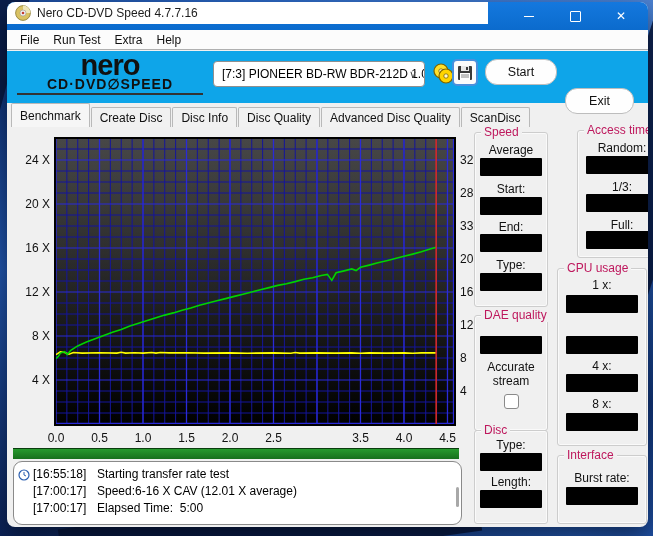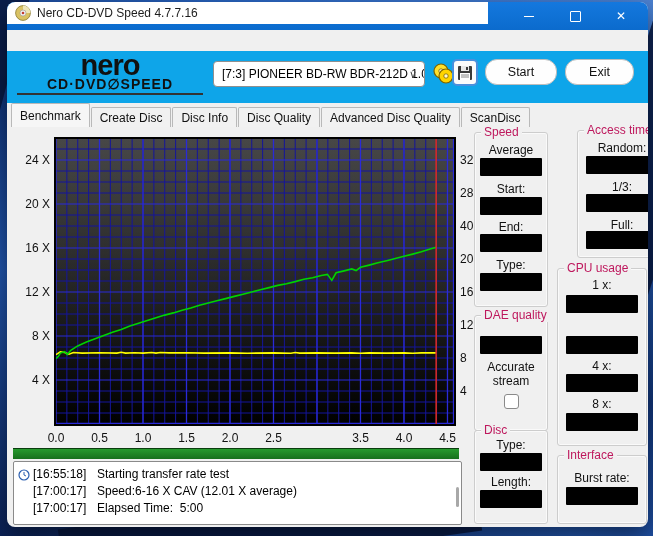--- a/index.html
+++ b/index.html
@@ -49,21 +49,21 @@
   .plot{position:absolute;left:47px;top:135px;width:402px;height:289px;border:2px solid #000;
     box-sizing:border-box;background:linear-gradient(180deg,#474747 0%,#2e2e2e 40%,#0d0d0d 82%,#000 100%);}
   .tick{position:absolute;font-size:12px;color:#111;height:14px;line-height:14px;}
   .tick.left{width:38px;text-align:right;}
   .tick.right{width:26px;text-align:left;}
   .tick.xaxis{width:30px;text-align:center;}
   
   .progress{position:absolute;left:6px;top:446px;width:446px;height:10px;
     background:linear-gradient(#279a2e,#17701d);border-top:1px solid #0a3d0e;}
   .logbox{position:absolute;left:6px;top:459px;width:449px;height:64px;background:#fff;
-    border:1px solid #8a8a8a;border-radius:2px;box-sizing:border-box;padding:4px 4px 0 4px;}
+    border:1px solid #8a8a8a;border-radius:9px;box-sizing:border-box;padding:4px 4px 0 4px;}
   .log-line{display:flex;font-size:12px;color:#000;line-height:17px;white-space:pre;}
   .log-ico{width:15px;display:flex;align-items:center;}
   .log-time{width:64px;}
   .log-scroll{position:absolute;right:2px;top:25px;width:3px;height:20px;background:#a8a8a8;border-radius:2px;}
   
   .group{position:absolute;border:1px solid #cdcdcd;border-radius:3px;box-shadow:inset 0 0 0 1px #fafafa;}
   .group-title{position:absolute;top:-8px;left:6px;background:#f0f0f0;padding:0 3px;font-size:12px;color:#be185d;white-space:nowrap;}
   .fld-label{position:absolute;width:100%;text-align:center;font-size:12px;color:#111;height:13px;line-height:13px;}
   .val-box{position:absolute;height:18px;background:#000;border-radius:1px;
     text-align:center;font-size:13px;font-weight:bold;line-height:18px;}
@@ -96,20 +96,26 @@
           </div>
       <div class="win-btn">
             <span class="glyph-max"></span>
           </div>
       <div class="win-btn">
             <span class="glyph-close">✕</span>
           </div>
     </div>
   </div>
 
+  <div class="menubar">
+    <span class="menu-item">File</span>
+    <span class="menu-item">Run Test</span>
+    <span class="menu-item">Extra</span>
+    <span class="menu-item">Help</span>
+  </div>
 
   <div class="toolbar">
     <div class="logo">
       <div class="logo1">nero</div>
       <div class="logo2">CD·DVD∅SPEED</div>
     </div>
     <div class="drive-select">
       <span>[7:3]   PIONEER BD-RW   BDR-212D 1.03</span>
       <span class="chevron">∨</span>
     </div>
@@ -125,21 +131,21 @@
       <svg width="16" height="16" viewBox="0 0 16 16">
         <rect x="1" y="1" width="14" height="14" rx="1" fill="#3a3a3a"></rect>
         <rect x="4" y="1" width="8" height="5" fill="#e8e8e8"></rect>
         <rect x="9" y="2" width="2" height="3" fill="#3a3a3a"></rect>
         <rect x="3" y="8" width="10" height="7" fill="#ffffff"></rect>
         <line x1="4" y1="10" x2="12" y2="10" stroke="#888" stroke-width="1"></line>
         <line x1="4" y1="12" x2="12" y2="12" stroke="#888" stroke-width="1"></line>
       </svg>
     </div>
     <div class="push-btn" style="left:478px;width:72px;">Start</div>
-    <div class="push-btn" style="left:558px;width:69px;">Exit</div>
+    <div class="push-btn" style="left:558px;width:69px;margin-top:29px;">Exit</div>
   </div>
 
   <div class="tabstrip">
     <div class="tab active">Benchmark</div>
     <div class="tab">Create Disc</div>
     <div class="tab">Disc Info</div>
     <div class="tab">Disc Quality</div>
     <div class="tab">Advanced Disc Quality</div>
     <div class="tab">ScanDisc</div>
   </div>
@@ -226,21 +232,21 @@
   </div>
   <div id="axis-labels">
         <div class="tick left" style="left: 5px; top: 151px;">24 X</div>
         <div class="tick left" style="left: 5px; top: 195px;">20 X</div>
         <div class="tick left" style="left: 5px; top: 239px;">16 X</div>
         <div class="tick left" style="left: 5px; top: 283px;">12 X</div>
         <div class="tick left" style="left: 5px; top: 327px;">8 X</div>
         <div class="tick left" style="left: 5px; top: 371px;">4 X</div>
         <div class="tick right" style="left: 453px; top: 151px;">32</div>
         <div class="tick right" style="left: 453px; top: 184px;">28</div>
-        <div class="tick right" style="left: 453px; top: 217px;">40</div>
+        <div class="tick right" style="left: 453px; top: 217px;">33</div>
         <div class="tick right" style="left: 453px; top: 250px;">20</div>
         <div class="tick right" style="left: 453px; top: 283px;">16</div>
         <div class="tick right" style="left: 453px; top: 316px;">12</div>
         <div class="tick right" style="left: 453px; top: 349px;">8</div>
         <div class="tick right" style="left: 453px; top: 382px;">4</div>
         <div class="tick xaxis" style="left: 34px; top: 429px;">0.0</div>
         <div class="tick xaxis" style="left: 77.4973px; top: 429px;">0.5</div>
         <div class="tick xaxis" style="left: 120.995px; top: 429px;">1.0</div>
         <div class="tick xaxis" style="left: 164.492px; top: 429px;">1.5</div>
         <div class="tick xaxis" style="left: 207.989px; top: 429px;">2.0</div>

